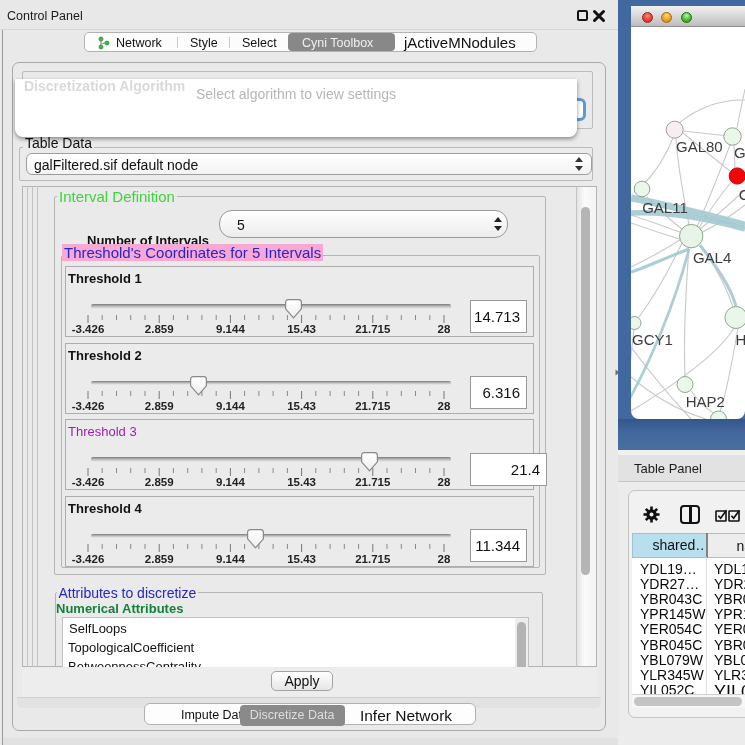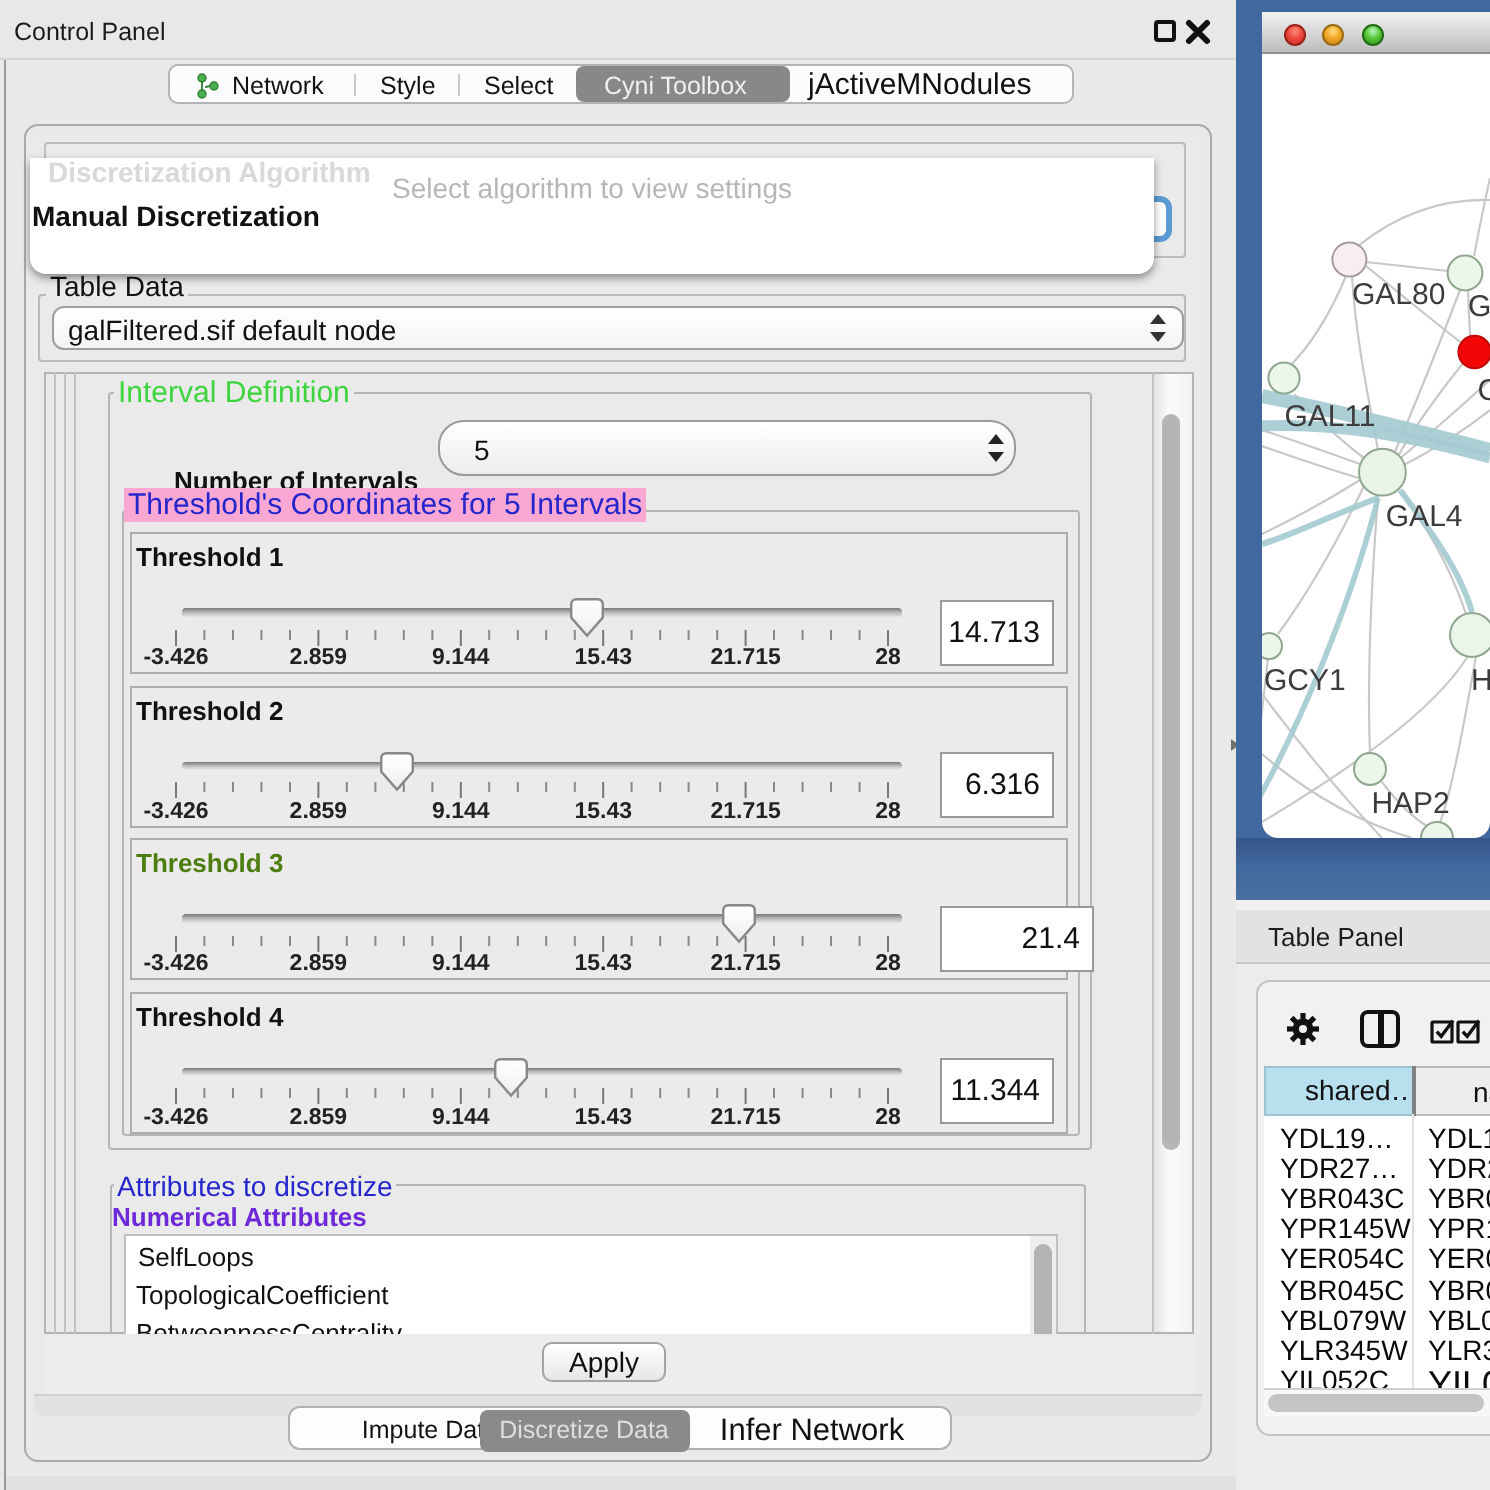--- a/index.html
+++ b/index.html
@@ -145,21 +145,21 @@
         <linearGradient id="thg2" x1="0" y1="0" x2="0" y2="1">
           <stop offset="0" stop-color="#ffffff"></stop>
           <stop offset="0.55" stop-color="#f6f6f6"></stop>
           <stop offset="1" stop-color="#ededed"></stop>
         </linearGradient>
       </defs>
       <path d="M3.4 0.6 L13.6 0.6 Q16.4 0.6 16.4 3.4 L16.4 9.8 L8.5 18.8 L0.6 9.8 L0.6 3.4 Q0.6 0.6 3.4 0.6 Z" fill="url(#thg2)" stroke="#888" stroke-width="1.2"></path>
     </svg>
   <div class="abs" style="left:469.5px;top:376.0px;width:57px;height:33px;background:#fff;border:1px solid #999;font-size:15px;color:#111;text-align:right;line-height:31px;padding-right:5.5px;">6.316</div>
   <div class="abs" style="left:65px;top:419.0px;width:469px;height:71px;border:1px solid #adadad;background:#ebebeb;"></div>
-  <div class="abs" style="left:68px;top:424.0px;font-size:13px;font-weight:bold;color:#4d7c0f;">Threshold 3</div>
+  <div class="abs" style="left:68px;top:424.0px;font-size:13px;font-weight:normal;color:#a21caf;">Threshold 3</div>
   <div class="abs" style="left:91px;top:457.0px;width:360px;height:4.5px;border-radius:2px;background:linear-gradient(#787878,#b9b9b9 45%,#eeeeee);"></div>
   <svg class="abs" style="left:0;top:467.5px;" width="460" height="9" viewBox="0 0 460 9">
       <line x1="88.0" y1="0" x2="88.0" y2="8" stroke="#777" stroke-width="1"></line>
       <line x1="102.2" y1="0" x2="102.2" y2="5" stroke="#888" stroke-width="1"></line>
       <line x1="116.5" y1="0" x2="116.5" y2="5" stroke="#888" stroke-width="1"></line>
       <line x1="130.7" y1="0" x2="130.7" y2="5" stroke="#888" stroke-width="1"></line>
       <line x1="145.0" y1="0" x2="145.0" y2="5" stroke="#888" stroke-width="1"></line>
       <line x1="159.2" y1="0" x2="159.2" y2="8" stroke="#777" stroke-width="1"></line>
       <line x1="173.4" y1="0" x2="173.4" y2="5" stroke="#888" stroke-width="1"></line>
       <line x1="187.7" y1="0" x2="187.7" y2="5" stroke="#888" stroke-width="1"></line>
@@ -243,21 +243,21 @@
           <stop offset="0.55" stop-color="#f6f6f6"></stop>
           <stop offset="1" stop-color="#ededed"></stop>
         </linearGradient>
       </defs>
       <path d="M3.4 0.6 L13.6 0.6 Q16.4 0.6 16.4 3.4 L16.4 9.8 L8.5 18.8 L0.6 9.8 L0.6 3.4 Q0.6 0.6 3.4 0.6 Z" fill="url(#thg4)" stroke="#888" stroke-width="1.2"></path>
     </svg>
   <div class="abs" style="left:469.5px;top:529.0px;width:57px;height:33px;background:#fff;border:1px solid #999;font-size:15px;color:#111;text-align:right;line-height:31px;padding-right:5.5px;">11.344</div>
   <div class="abs" style="left:23px;top:580px;width:573px;height:87px;overflow:hidden;">
     <div class="abs" style="left:32px;top:12px;width:488px;height:200px;border:1px solid #b5b5b5;border-radius:2px;"></div>
     <div class="abs" style="left:33.5px;top:5px;font-size:14px;color:#2525cc;background:#eaeaea;padding:0 2px;">Attributes to discretize</div>
-    <div class="abs" style="left:33px;top:21px;font-size:13px;font-weight:bold;color:#6d28d9;">Numerical Attributes</div>
+    <div class="abs" style="left:33px;top:21px;font-size:13px;font-weight:bold;color:#15803d;">Numerical Attributes</div>
     <div class="abs" style="left:39px;top:37px;width:467px;height:60px;background:#fff;border:1px solid #c0c0c0;"></div>
     <div class="abs" style="left:46px;top:41px;font-size:13px;color:#111;">SelfLoops</div>
     <div class="abs" style="left:45px;top:60px;font-size:13px;color:#111;">TopologicalCoefficient</div>
     <div class="abs" style="left:45px;top:79px;font-size:13px;color:#111;">BetweennessCentrality</div>
     <div class="abs" style="left:492px;top:38px;width:13px;height:58px;background:#ededed;"></div>
     <div class="abs" style="left:494px;top:42px;width:9px;height:60px;background:#b3b3b3;border-radius:5px;"></div>
   </div>
   <div class="abs" style="left:271px;top:671px;width:62px;height:20px;background:linear-gradient(#ffffff,#e6e6e6);border:1px solid #a3a3a3;border-radius:5px;text-align:center;font-size:14px;color:#111;line-height:19px;">Apply</div>
 
   <div class="abs" style="left:144px;top:703px;width:332px;height:22px;background:#fdfdfd;border:1px solid #b1b1b1;border-radius:6px;"></div>
@@ -277,21 +277,20 @@
   <div class="abs" style="left:177px;top:37px;width:1px;height:11px;background:#c9c9c9;"></div>
   <div class="abs" style="left:190px;top:36px;font-size:12.5px;color:#111;">Style</div>
   <div class="abs" style="left:229px;top:37px;width:1px;height:11px;background:#c9c9c9;"></div>
   <div class="abs" style="left:242px;top:36px;font-size:12.5px;color:#111;">Select</div>
   <div class="abs" style="left:288px;top:33px;width:107px;height:18px;background:#888;border-radius:4px;"></div>
   <div class="abs" style="left:302px;top:36px;font-size:12.5px;color:#f0f0f0;">Cyni Toolbox</div>
   <div class="abs" style="left:404px;top:34px;font-size:15px;color:#111;">jActiveMNodules</div>
 
   <div class="abs" style="left:15px;top:79px;width:562px;height:58px;background:#fff;border-radius:0 0 8px 8px;box-shadow:0 2px 4px rgba(0,0,0,0.42);"></div>
   <div class="abs" style="left:15px;top:80px;width:562px;height:20px;text-align:center;font-size:14px;color:#b6b6b6;padding-top:5.5px;">Select algorithm to view settings</div>
-  <div class="abs" style="left:16px;top:100px;font-size:14px;font-weight:bold;color:#111;">Manual Discretization</div>
   <div class="abs" style="left:24px;top:77.5px;width:200px;font-size:14px;font-weight:bold;color:#d9d9d9;">Discretization Algorithm</div>
   <div class="abs" style="left:3px;top:737.5px;width:617px;height:7.5px;background:#e1e1e1;"></div>
   <svg class="abs" style="left:615px;top:369px;" width="5" height="7" viewBox="0 0 5 7">
       <path d="M0.5 0.5 L4.5 3.5 L0.5 6.5 Z" fill="#6f6f6f"></path>
     </svg>
 </div>
 
 <div class="abs" style="left:618px;top:0;width:127px;height:745px;background:#ececec;">
   <div class="abs" style="left:0;top:0;width:127px;height:450px;background:#41689f;"></div>
   <div class="abs" style="left:0;top:419px;width:127px;height:31px;background:linear-gradient(#36568a,#41689f 45%,#4a6f9e);"></div>

